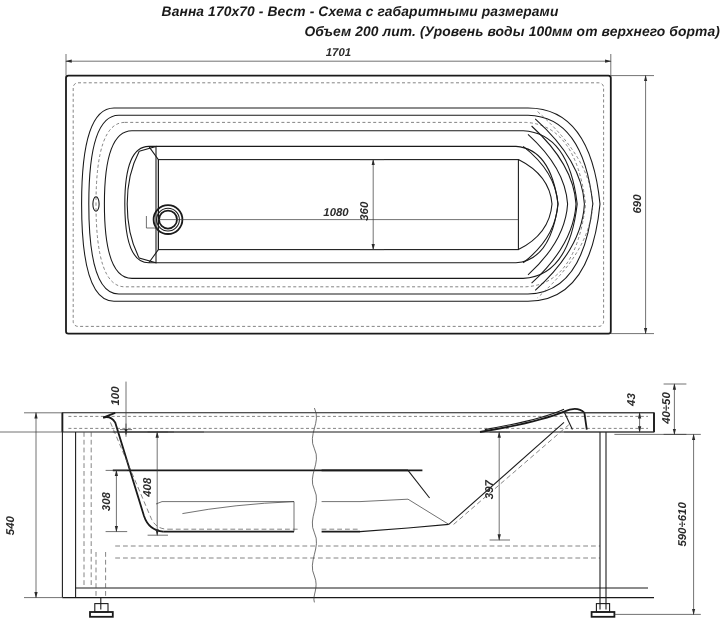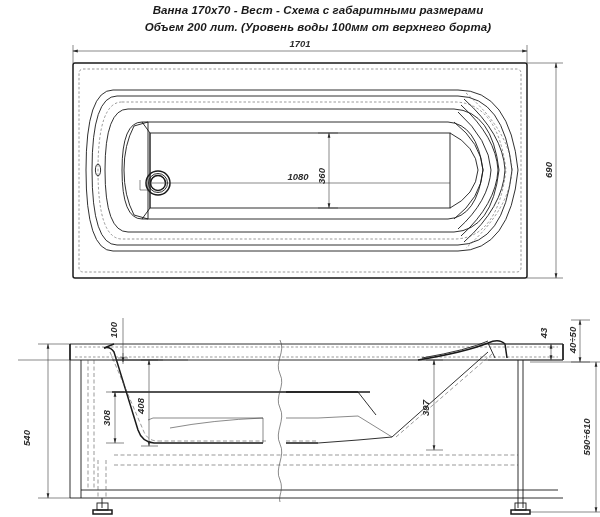--- a/index.html
+++ b/index.html
@@ -11,41 +11,41 @@
     width: 600px;
     height: 517px;
     font-family: "Liberation Sans", sans-serif;
     overflow: hidden;
   }
   #sheet {
     position: relative;
     width: 488px;
     height: 517px;
     background: #ffffff;
-    margin-left: 18px;
   }
   .title-block {
     position: absolute;
     left: 0;
     top: 2px;
     width: 600px;
     text-align: center;
     line-height: 17px;
   }
   .title-line {
     font-family: "Liberation Sans", sans-serif;
     font-size: 11.5px;
     font-style: italic;
     font-weight: bold;
     color: #1a1a1a;
     letter-spacing: 0.1px;
     white-space: nowrap;
   }
   .title-line.second {
     font-weight: bold;
+    text-align: right;
   }
   svg.draw {
     position: absolute;
     left: 0;
     top: 0;
     width: 600px;
     height: 517px;
   }
   .dimtext {
     font-family: "Liberation Sans", sans-serif;

